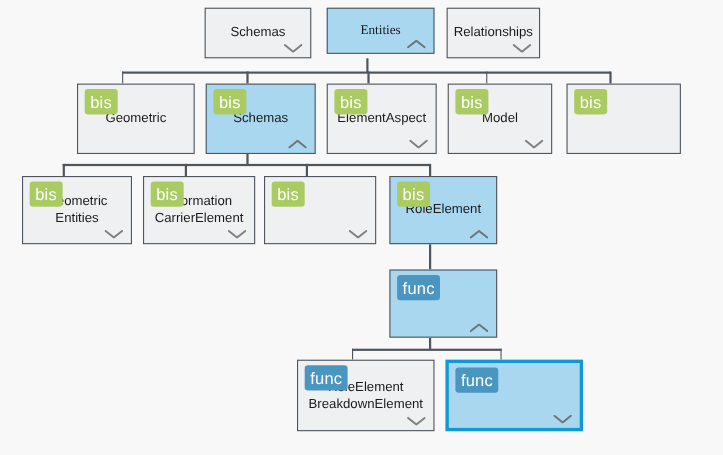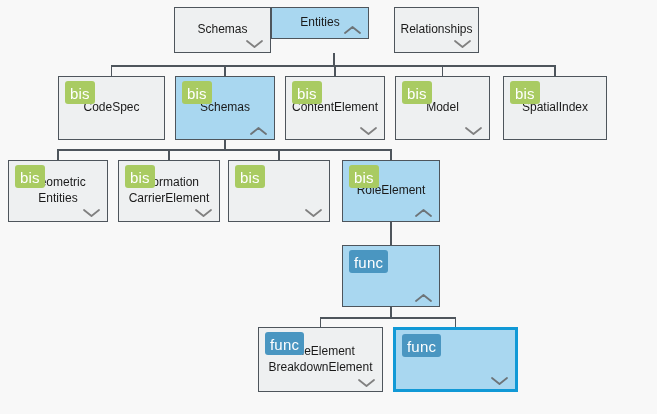--- a/index.html
+++ b/index.html
@@ -17,20 +17,21 @@
     background:#eef0f1;
     border:1.5px solid #4e555c;
     display:flex;
     align-items:center;
     justify-content:center;
     text-align:center;
     font-size:12px;
     line-height:1.3;
     color:#1a1a1a;
     cursor:pointer;
+    margin-left:12px;
   }
   .node.active{background:#a9d7f0;}
   .node.selected{border:3px solid #1199d6;}
   .node .label{padding:0 4px;}
   .badge{
     position:absolute;
     top:4px;left:6px;
     font-size:15px;
     line-height:1;
     color:#ffffff;
@@ -83,76 +84,75 @@
 
   <div class="node" style="left:174px;top:7px;width:97px;height:46px;">
     <span class="label">Schemas</span>
     <span class="chev">
         <svg width="17" height="8" viewBox="0 0 17 8">
           <polyline points="1,1 8.5,7 16,1" fill="none" stroke="#808080" stroke-width="1.8" stroke-linecap="round" stroke-linejoin="round"></polyline>
         </svg>
       </span>
   </div>
 
-  <div class="node active" style="left:271px;top:7px;width:98px;height:32px;">
+  <div class="node active" style="left:285px;top:7px;width:98px;height:42px;font-family:Liberation Serif, serif;">
     <span class="label">Entities</span>
     <span class="chev">
         <svg width="17" height="8" viewBox="0 0 17 8">
           <polyline points="1,7 8.5,1 16,7" fill="none" stroke="#6d7478" stroke-width="1.8" stroke-linecap="round" stroke-linejoin="round"></polyline>
         </svg>
       </span>
   </div>
 
   <div class="node" style="left:394px;top:7px;width:85px;height:46px;">
     <span class="label">Relationships</span>
     <span class="chev">
         <svg width="17" height="8" viewBox="0 0 17 8">
           <polyline points="1,1 8.5,7 16,1" fill="none" stroke="#808080" stroke-width="1.8" stroke-linecap="round" stroke-linejoin="round"></polyline>
         </svg>
       </span>
   </div>
 
   <div class="node" style="left:58px;top:76px;width:107px;height:64px;">
     <span class="badge badge-bis">bis</span>
-    <span class="label">CodeSpec</span>
+    <span class="label">Geometric</span>
   </div>
 
   <div class="node active" style="left:175px;top:76px;width:100px;height:64px;">
     <span class="badge badge-bis">bis</span>
     <span class="label">Schemas</span>
     <span class="chev">
         <svg width="17" height="8" viewBox="0 0 17 8">
           <polyline points="1,7 8.5,1 16,7" fill="none" stroke="#6d7478" stroke-width="1.8" stroke-linecap="round" stroke-linejoin="round"></polyline>
         </svg>
       </span>
   </div>
 
   <div class="node" style="left:285px;top:76px;width:100px;height:64px;">
     <span class="badge badge-bis">bis</span>
-    <span class="label">ContentElement</span>
+    <span class="label">ElementAspect</span>
     <span class="chev">
         <svg width="17" height="8" viewBox="0 0 17 8">
           <polyline points="1,1 8.5,7 16,1" fill="none" stroke="#808080" stroke-width="1.8" stroke-linecap="round" stroke-linejoin="round"></polyline>
         </svg>
       </span>
   </div>
 
   <div class="node" style="left:395px;top:76px;width:95px;height:64px;">
     <span class="badge badge-bis">bis</span>
     <span class="label">Model</span>
     <span class="chev">
         <svg width="17" height="8" viewBox="0 0 17 8">
           <polyline points="1,1 8.5,7 16,1" fill="none" stroke="#808080" stroke-width="1.8" stroke-linecap="round" stroke-linejoin="round"></polyline>
         </svg>
       </span>
   </div>
 
   <div class="node" style="left:503px;top:76px;width:104px;height:64px;">
     <span class="badge badge-bis">bis</span>
-    <span class="label">SpatialIndex</span>
   </div>
 
   <div class="node" style="left:8px;top:160px;width:100px;height:62px;">
     <span class="badge badge-bis">bis</span>
     <span class="label">Geometric Entities</span>
     <span class="chev">
         <svg width="17" height="8" viewBox="0 0 17 8">
           <polyline points="1,1 8.5,7 16,1" fill="none" stroke="#808080" stroke-width="1.8" stroke-linecap="round" stroke-linejoin="round"></polyline>
         </svg>
       </span>

